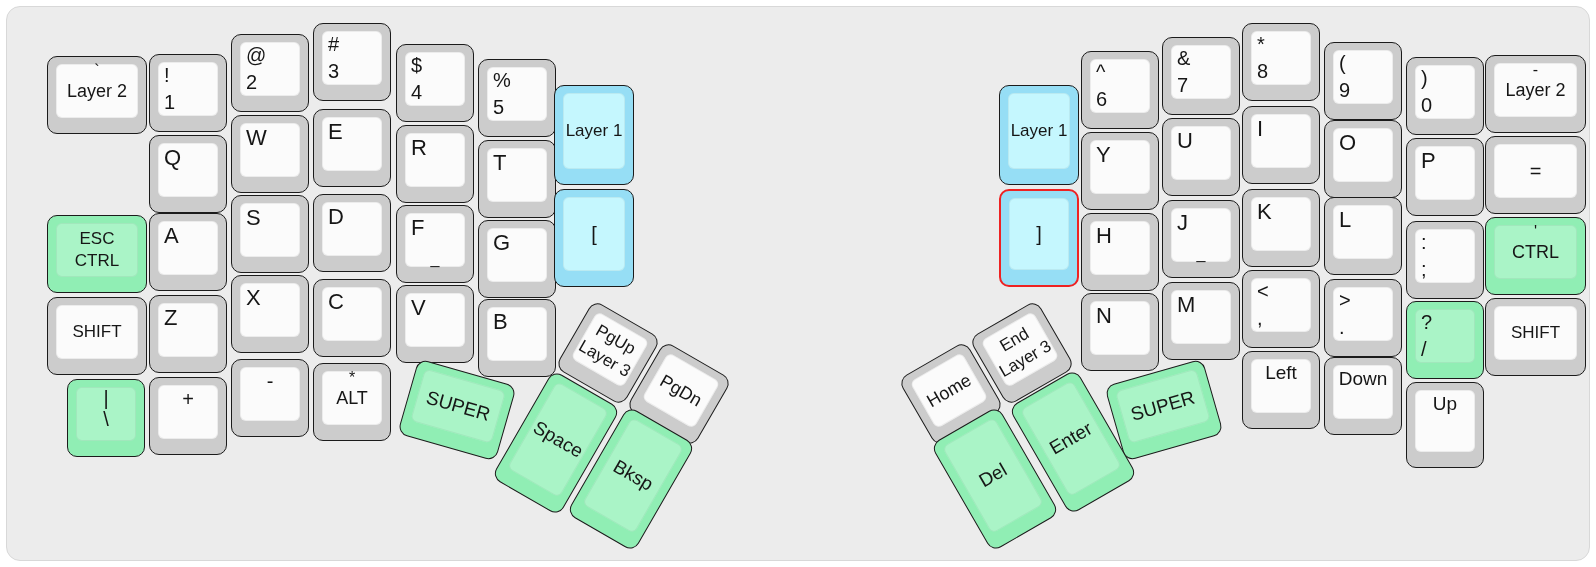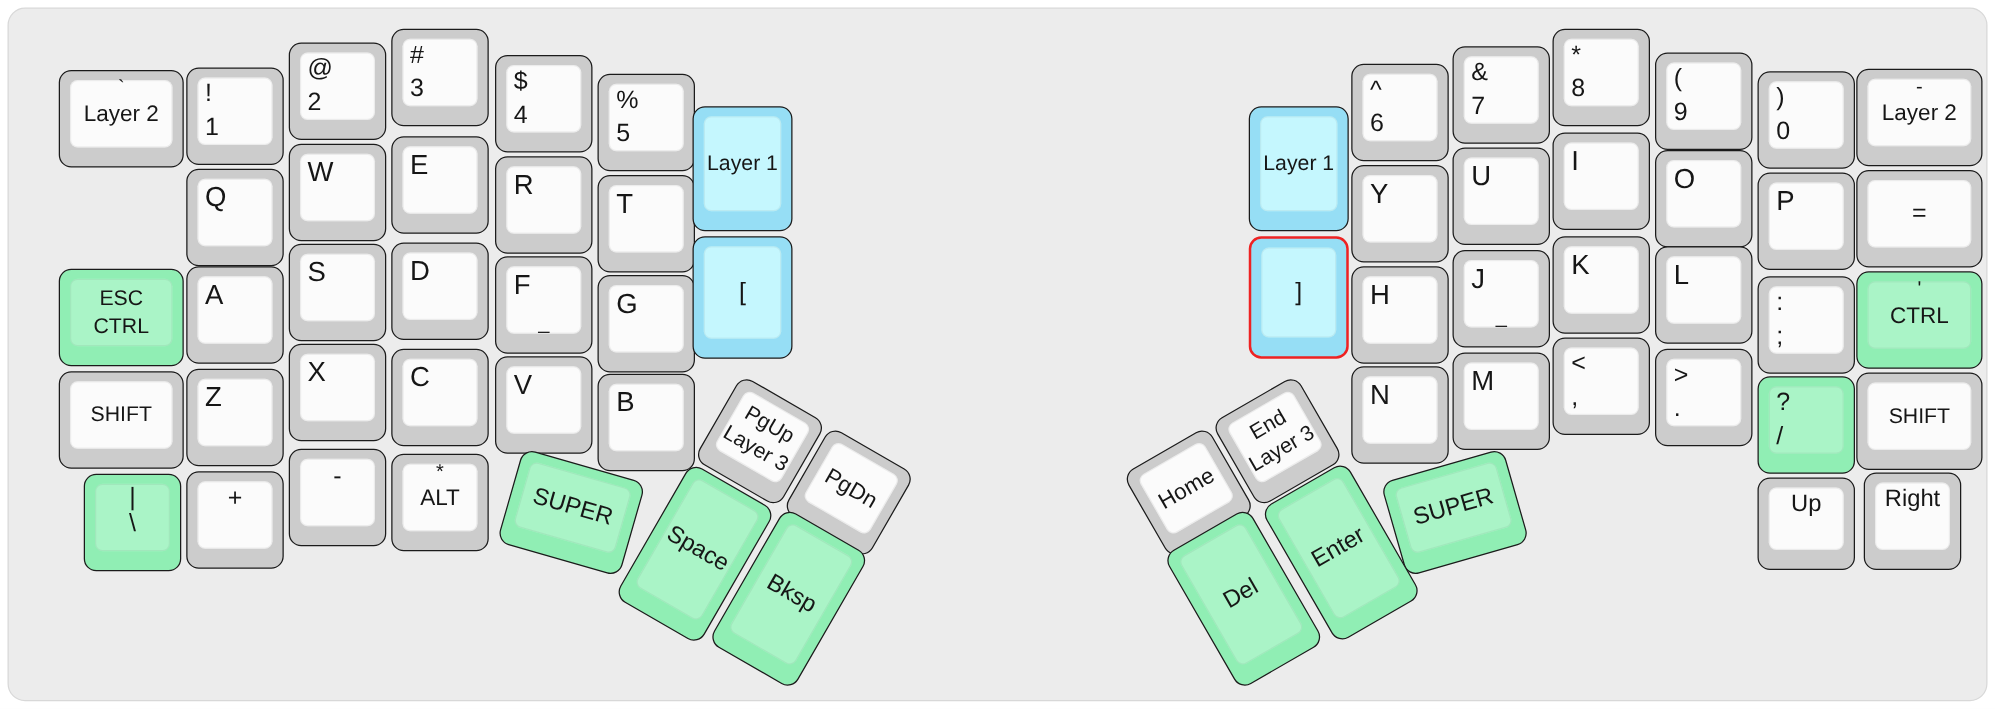--- a/index.html
+++ b/index.html
@@ -285,20 +285,25 @@
       <div class="keytop kt-letter">
         <span class="lab">K</span>
       </div>
     </div>
     <div class="key" style="left: 1235px; top: 263px; width: 78px; height: 78px;">
       <div class="keytop kt-pair">
         <span class="lab">&lt;</span>
         <span class="lab">,</span>
       </div>
     </div>
+    <div class="key" style="left: 1235px; top: 344px; width: 78px; height: 78px;">
+      <div class="keytop kt-topc">
+        <span class="lab">Left</span>
+      </div>
+    </div>
     <div class="key" style="left: 1317px; top: 35px; width: 78px; height: 78px;">
       <div class="keytop kt-pair">
         <span class="lab">(</span>
         <span class="lab">9</span>
       </div>
     </div>
     <div class="key" style="left: 1317px; top: 113px; width: 78px; height: 78px;">
       <div class="keytop kt-letter">
         <span class="lab">O</span>
       </div>
@@ -307,20 +312,25 @@
       <div class="keytop kt-letter">
         <span class="lab">L</span>
       </div>
     </div>
     <div class="key" style="left: 1317px; top: 272px; width: 78px; height: 78px;">
       <div class="keytop kt-pair">
         <span class="lab">&gt;</span>
         <span class="lab">.</span>
       </div>
     </div>
+    <div class="key" style="left: 1317px; top: 350px; width: 78px; height: 78px;">
+      <div class="keytop kt-topc">
+        <span class="lab">Down</span>
+      </div>
+    </div>
     <div class="key" style="left: 1399px; top: 50px; width: 78px; height: 78px;">
       <div class="keytop kt-pair">
         <span class="lab">)</span>
         <span class="lab">0</span>
       </div>
     </div>
     <div class="key" style="left: 1399px; top: 131px; width: 78px; height: 78px;">
       <div class="keytop kt-letter">
         <span class="lab">P</span>
       </div>
@@ -330,21 +340,21 @@
         <span class="lab">:</span>
         <span class="lab">;</span>
       </div>
     </div>
     <div class="key green" style="left: 1399px; top: 294px; width: 78px; height: 78px;">
       <div class="keytop kt-pair">
         <span class="lab">?</span>
         <span class="lab">/</span>
       </div>
     </div>
-    <div class="key" style="left: 1399px; top: 375px; width: 78px; height: 74px;">
+    <div class="key" style="left: 1399px; top: 375px; width: 78px; height: 86px;">
       <div class="keytop kt-topc">
         <span class="lab">Up</span>
       </div>
     </div>
     <div class="key" style="left: 1478px; top: 48px; width: 101px; height: 78px;">
       <div class="keytop kt-topcenter">
         <span class="lab topsmall">-</span>
         <span class="lab">Layer 2</span>
       </div>
     </div>
@@ -357,25 +367,20 @@
       <div class="keytop kt-topcenter">
         <span class="lab topsmall">'</span>
         <span class="lab">CTRL</span>
       </div>
     </div>
     <div class="key" style="left: 1478px; top: 291px; width: 101px; height: 78px;">
       <div class="keytop kt-center" style="font-size: 17px;">
         <span class="lab">SHIFT</span>
       </div>
     </div>
-    <div class="key" style="left: 1484px; top: 371px; width: 78px; height: 78px;">
-      <div class="keytop kt-topc">
-        <span class="lab">Right</span>
-      </div>
-    </div>
     <div class="key green" style="left: 1106px; top: 364px; width: 102px; height: 78px; transform: rotate(-16deg);">
       <div class="keytop kt-center" style="font-size: 19px;">
         <span class="lab">SUPER</span>
       </div>
     </div>
     <div class="key" style="left: 976px; top: 307px; width: 78px; height: 78px; transform: rotate(-30deg);">
       <div class="keytop kt-center2">
         <span class="lab">End</span>
         <span class="lab">Layer 3</span>
       </div>

